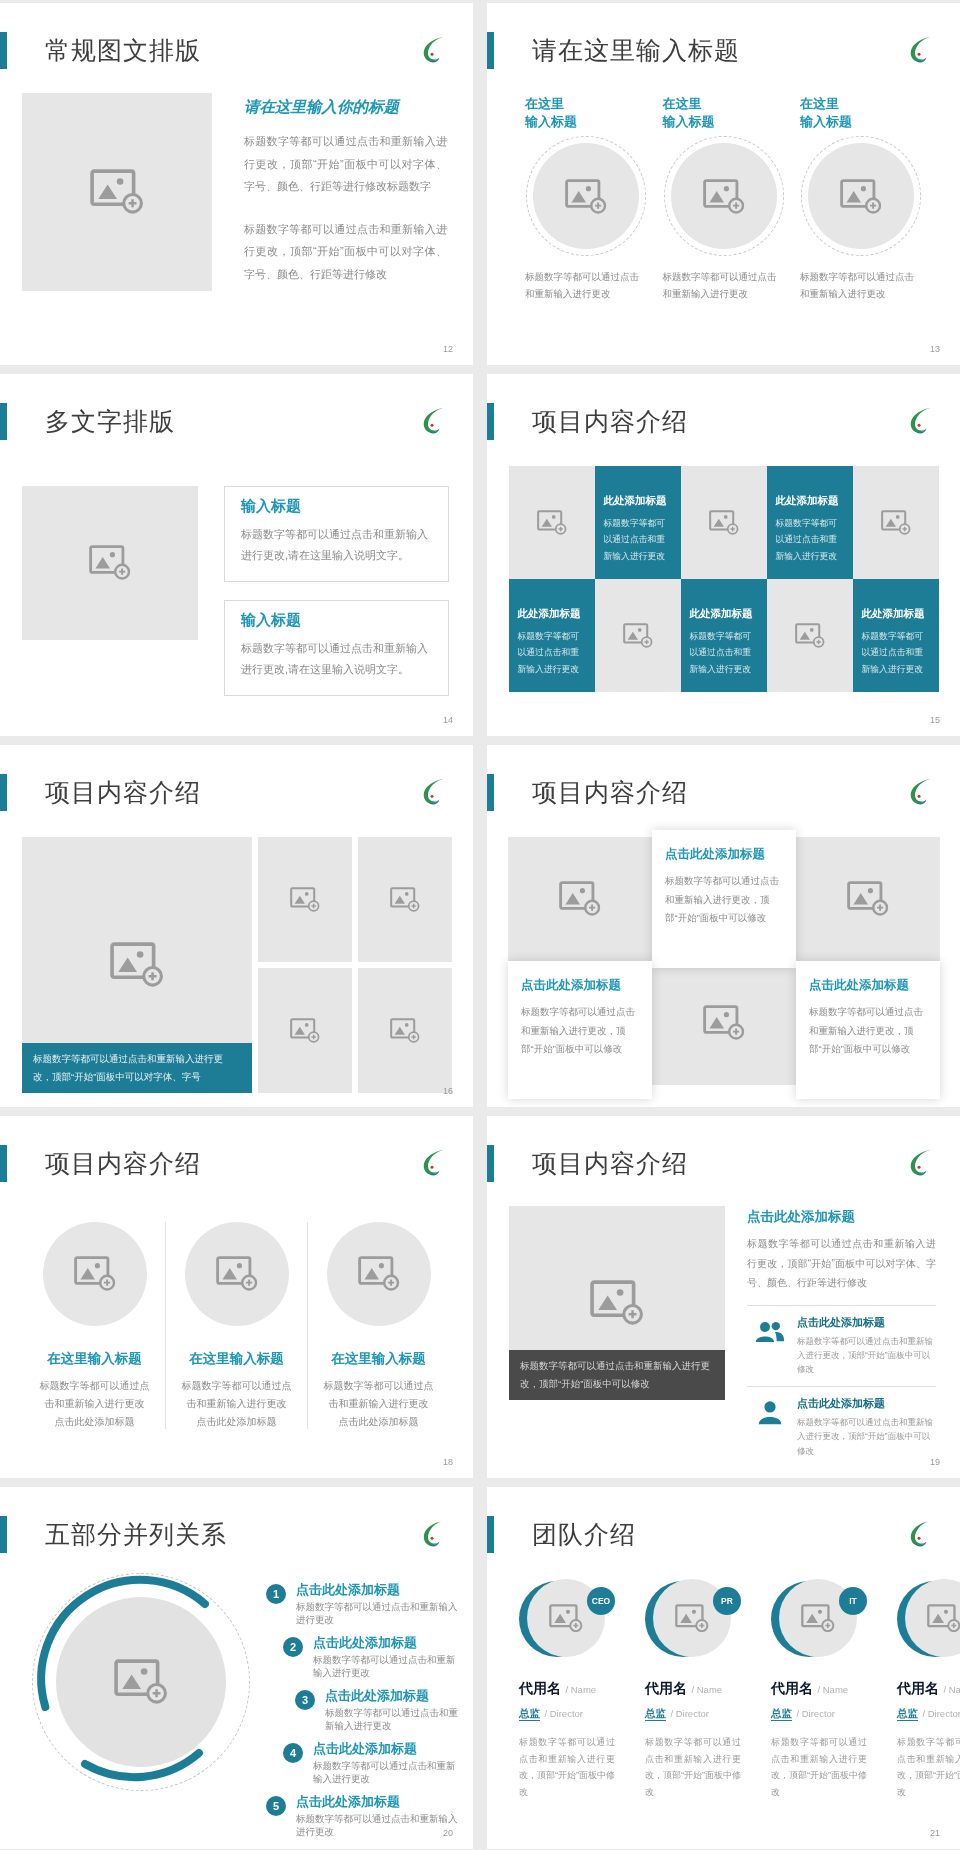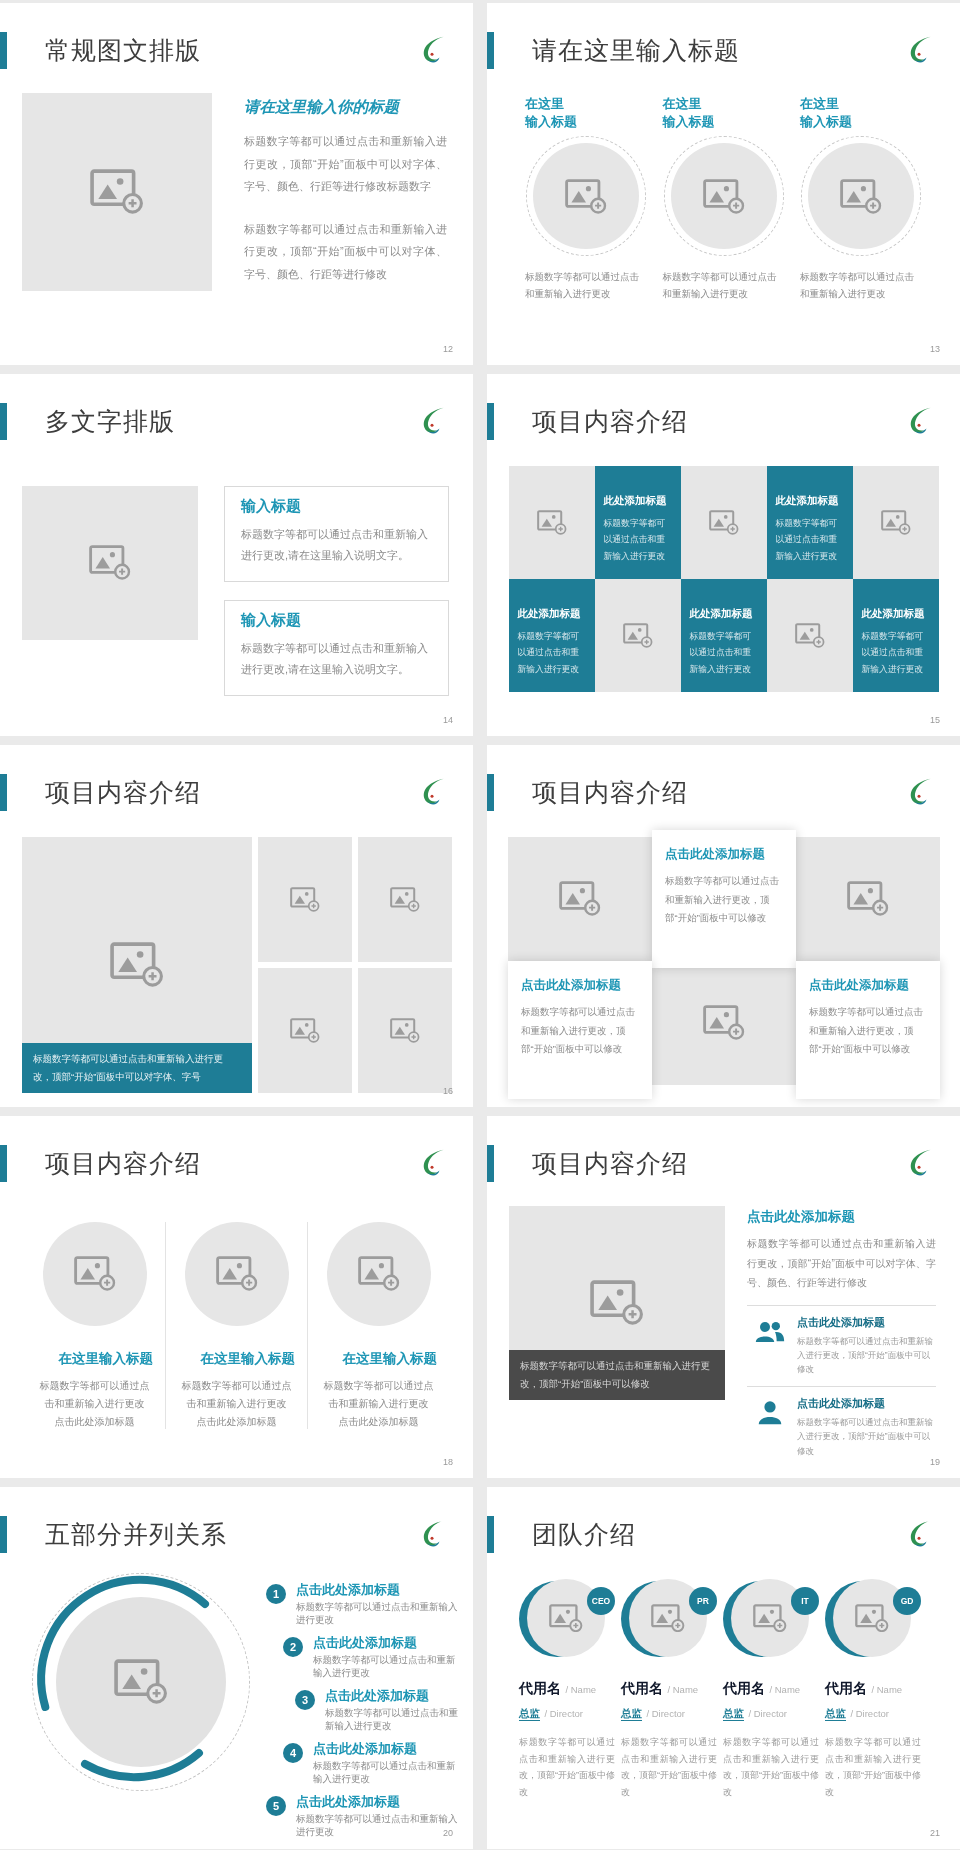--- a/index.html
+++ b/index.html
@@ -78,21 +78,21 @@
   .s17-text.up { top:-7px; height:138px; }
   .s17-text.down { top:0; height:138px; }
   .s17-h { font-size:12.5px; font-weight:bold; color:#1e96b5; margin:0 0 9px; }
   .s17-b { font-size:9.5px; color:#8b8b8b; line-height:1.95; }
 
   
   .s18-body { display:flex; margin:40px 24px 0; }
   .s18-col { flex:1; text-align:center; padding:0 12px; }
   .s18-col + .s18-col { border-left:1px solid #e3e3e3; }
   .s18-circle { width:104px; height:104px; margin:0 auto; }
-  .s18-h { margin-top:24px; font-size:13.5px; font-weight:bold; color:#1e96b5;text-align:right; }
+  .s18-h { margin-top:24px; font-size:13.5px; font-weight:bold; color:#1e96b5; }
   .s18-b { margin-top:9px; font-size:10px; color:#8b8b8b; line-height:1.8; }
   .s18-b2 { margin-top:2px; font-size:10px; color:#8b8b8b; }
 
   
   .s19-body { display:flex; gap:22px; margin:24px 24px 0 22px; }
   .s19-main { position:relative; width:216px; height:194px; flex:none; }
   .s19-caption { position:absolute; left:0; bottom:0; width:100%; background:#4a4a4a; color:#d9d9d9;
                  font-size:9.5px; line-height:1.9; padding:7px 11px; }
   .s19-right { flex:1; padding-top:2px; }
   .s19-h { font-size:13.5px; font-weight:bold; color:#1e96b5; }
@@ -112,21 +112,21 @@
   .s20-item { display:flex; margin-bottom:9px; }
   .s20-item.i2 { margin-left:17px; }
   .s20-item.i3 { margin-left:29px; }
   .s20-item.i4 { margin-left:17px; }
   .s20-num { width:20px; height:20px; border-radius:50%; background:#1e7d96; color:#fff; font-size:11px; font-weight:bold;
              display:flex; align-items:center; justify-content:center; margin:1px 10px 0 0; flex:none; }
   .s20-h { font-size:13px; font-weight:bold; color:#1e96b5; line-height:1.15; }
   .s20-b { font-size:9.5px; color:#8b8b8b; margin-top:3px; }
 
   
-  .s21-body { display:flex; gap:6px; margin:26px 26px 0 32px; }
+  .s21-body { display:flex; gap:30px; margin:26px 26px 0 32px; }
   .s21-member { width:96px; }
   .s21-avatar { position:relative; width:96px; height:84px; }
   .s21-teal { position:absolute; left:0; top:2px; width:76px; height:76px; border-radius:50%; background:#1e7d96; }
   .s21-gray { position:absolute; left:8px; top:0; width:78px; height:78px; }
   .s21-gray svg { width:34px; }
   .s21-badge { position:absolute; right:0; top:8px; width:28px; height:28px; border-radius:50%; background:#1e7d96;
                color:#fff; font-size:8.5px; font-weight:bold; display:flex; align-items:center; justify-content:center; }
   .s21-name { margin-top:16px; }
   .s21-name .n { font-size:14px; font-weight:bold; color:#0f172a; }
   .s21-role { margin-top:5px; }

